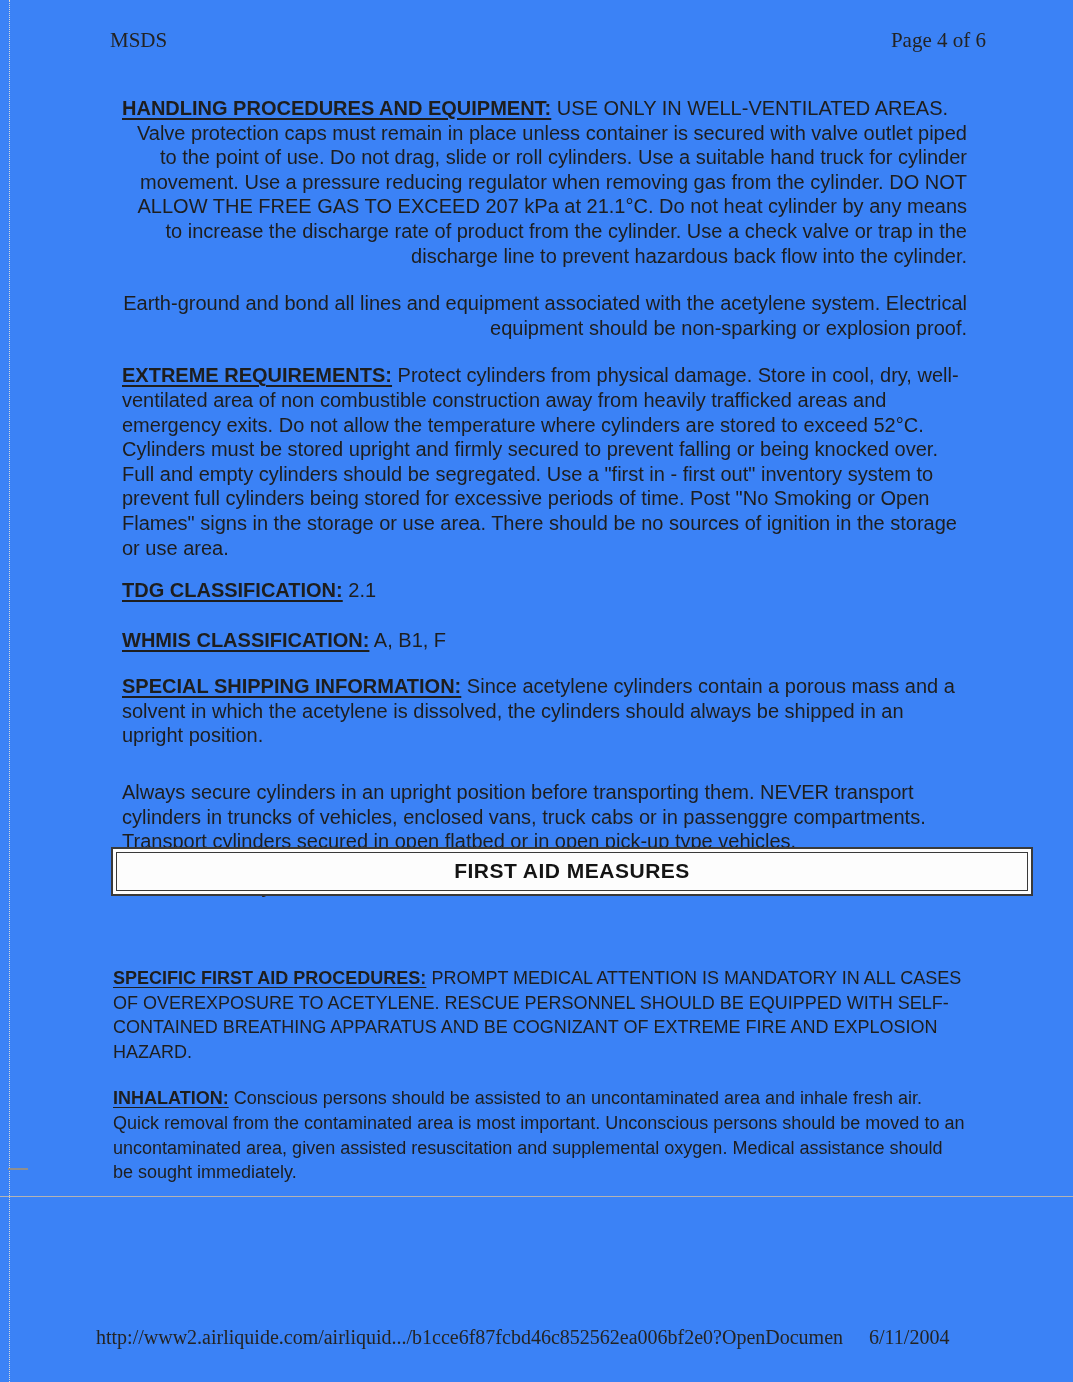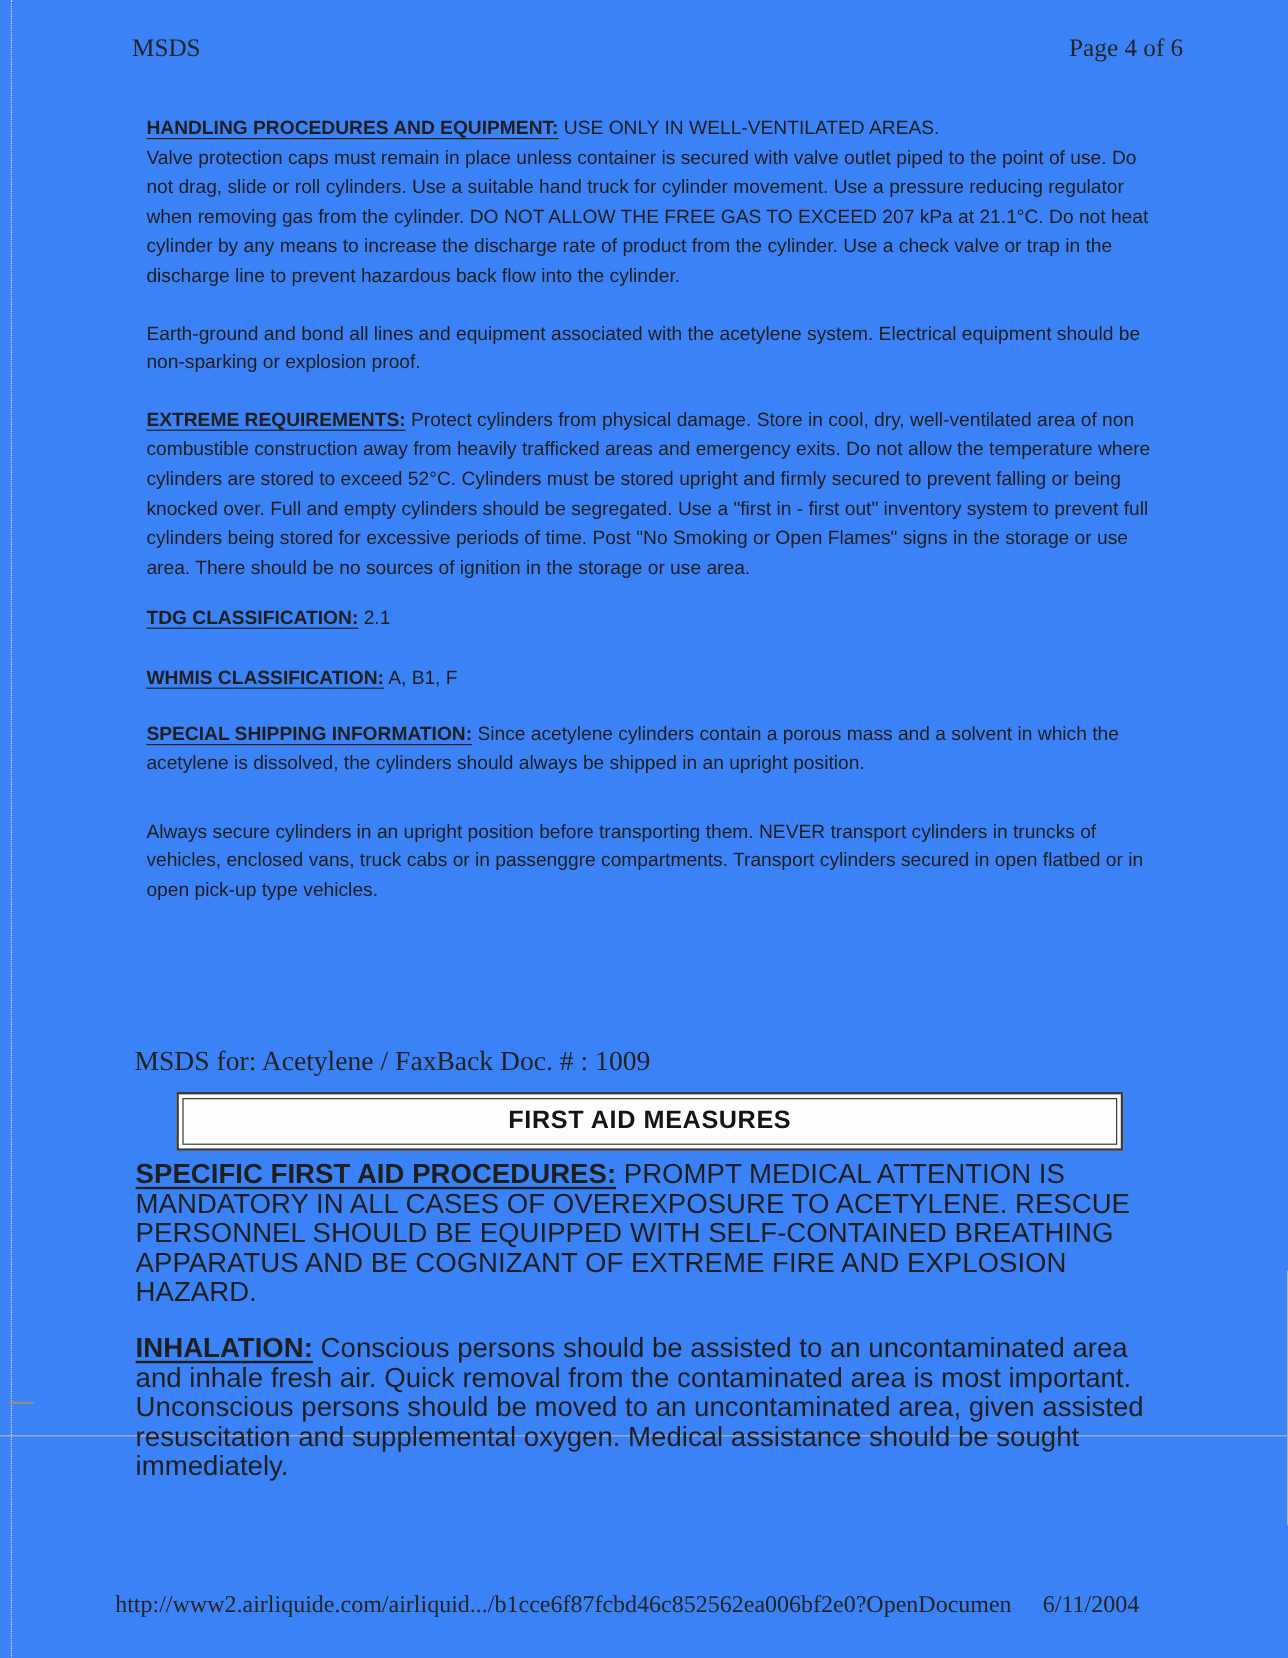--- a/index.html
+++ b/index.html
@@ -28,46 +28,45 @@
   }
   
   .header {
     position: absolute; left: 110px; top: 28px; width: 876px;
     display: flex; justify-content: space-between;
     font-family: "Liberation Serif", serif; font-size: 21px; color: #232323;
   }
   
   .content-top {
     position: absolute; left: 122px; top: 96px; width: 845px;
-    font-size: 16px; line-height: 24.6px;
+    font-size: 20px; line-height: 24.6px;
   }
   .content-bottom {
     position: absolute; left: 113px; top: 966px; width: 853px;
-    font-size: 23px; line-height: 24.6px;
+    font-size: 18px; line-height: 24.6px;
   }
   p { margin: 0; }
   .lbl { font-weight: 700; text-decoration: underline; text-underline-offset: 3px; }
   .mb0  { margin-bottom: 0; }
   .mb18 { margin-bottom: 18px; }
   .mb20 { margin-bottom: 32px; }
   .mb22 { margin-bottom: 22px; }
-  .mb23 { margin-bottom: 23px; }
+  .mb23 { margin-bottom: 23px; text-align: right; }
   .mb25 { margin-bottom: 25px; }
   .mb27 { margin-bottom: 13px; }
   
   .msds-for {
     position: absolute; left: 112px; top: 872px;
     font-family: "Liberation Serif", serif; font-size: 23px; color: #222;
   }
   
   .banner-outer {
-    position: absolute; left: 111px; top: 910px; width: 789px;
+    position: absolute; left: 111px; top: 847px; width: 922px;
     border: 2px solid #3a3a3a; padding: 3px; box-sizing: border-box;
     background: #fdfdfd;
-    margin-left: 36px;
   }
   .banner-inner {
     border: 1.5px solid #3a3a3a;
     text-align: center; padding: 6px 0 7px 0;
     font-size: 21px; font-weight: 700; letter-spacing: 0.5px; color: #141414;
   }
   
   .footer {
     position: absolute; left: 96px; top: 1326px; width: 900px;
     display: flex; align-items: baseline; gap: 26px;

